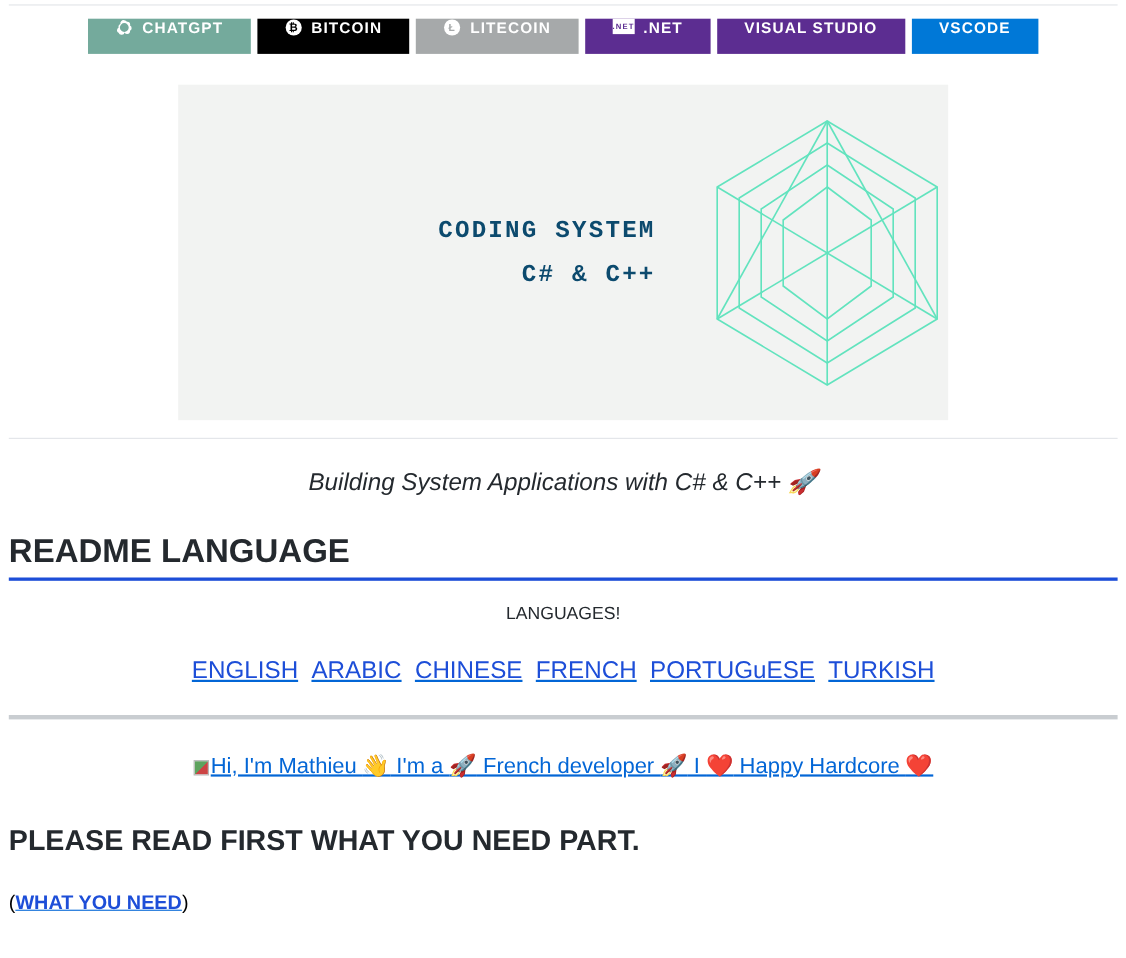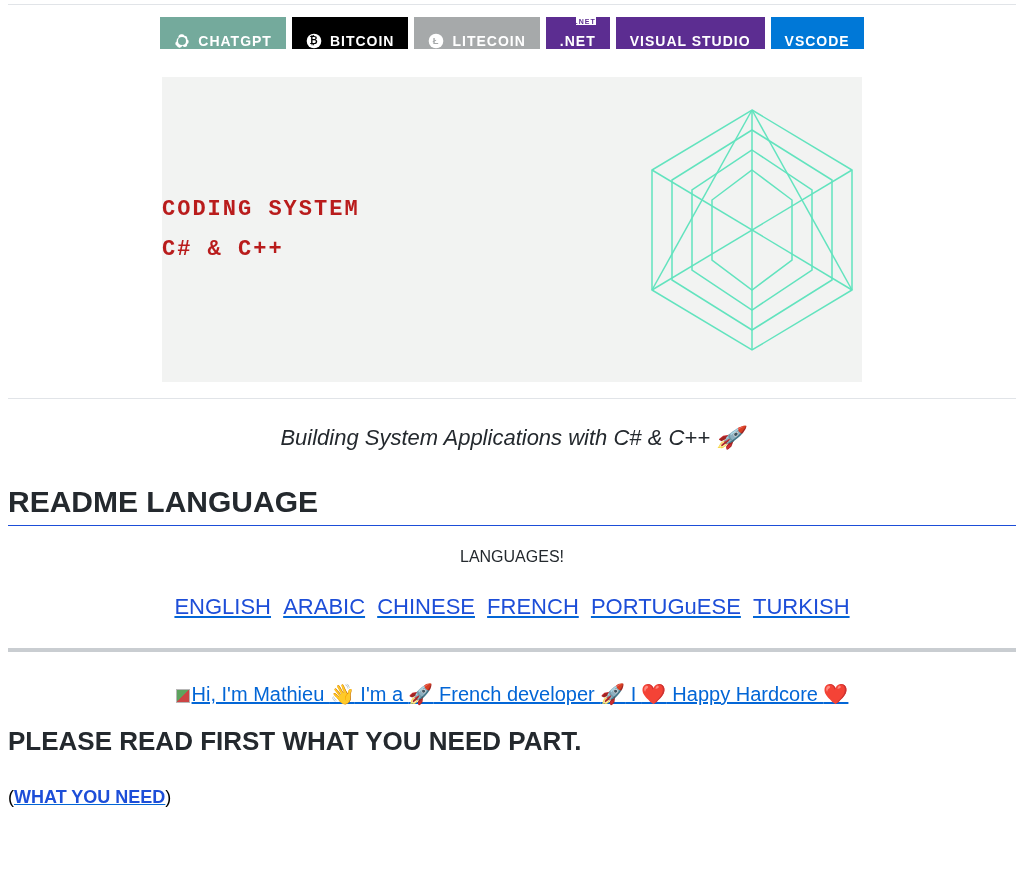--- a/index.html
+++ b/index.html
@@ -13,78 +13,78 @@
   }
   hr.top-rule { border: none; border-top: 1px solid #e1e4e8; margin: 4px 0 12px 0; }
   .badge-row {
     display: flex;
     justify-content: center;
     gap: 6px;
     margin-bottom: 28px;
   }
   .badge {
     display: inline-flex;
-    align-items: flex-end;
+    align-items: flex-start;
     gap: 8px;
     height: 32px;
-    padding: 0 14px;
+    padding: 0 25px;
     font-size: 14px;
     font-weight: 700;
     letter-spacing: 1px;
     color: #fff;
     cursor: pointer;
     font-family: Verdana, Geneva, sans-serif;
   }
   .badge .ico { width:16px; height:16px; display:flex; align-items:center; justify-content:center; }
   .b-chatgpt  { background:#74AA9C; }
   .b-bitcoin  { background:#000000; }
   .b-ethereum { background:#3C3C3D; }
   .b-litecoin { background:#A6A9AA; }
-  .b-dotnet   { background:#5C2D91;flex-direction:column; }
+  .b-dotnet   { background:#5C2D91; }
   .b-vstudio  { background:#5C2D91; }
   .b-vscode   { background:#0078D7; }
 
   .banner-wrap { display:flex; justify-content:center; }
   .banner {
     width: 700px;
     height: 305px;
     background: #f2f3f2;
     position: relative;
     overflow: hidden;
     display:flex;
     align-items:center;
   }
   .banner-text {
-    color:#b91c1c;
+    color:#0c4a6e;
     font-family: "Courier New", monospace;
     font-weight: 700;
     letter-spacing: 2px;
     font-size: 22px;
     line-height: 1.8;
-    text-align:left;
+    text-align:right;
     flex: 0 0 62%;
     filter: blur(0.2px);
   }
   .banner svg { position:absolute; right:-40px; top:50%; transform:translateY(-50%); }
 
   hr.section-rule { border:none; border-top:1px solid #e1e4e8; margin: 16px 0; }
 
   .subtitle {
     text-align:center;
     font-style: italic;
     font-size: 22px;
     margin: 26px 0 34px 0;
   }
 
   h1.section {
     font-size: 30px;
     font-weight: 600;
     margin: 18px 0 4px 0;
     padding-bottom: 6px;
-    border-bottom: 1px solid #1d4ed8;
+    border-bottom: 3px solid #1d4ed8;
   }
 
   .languages-label {
     text-align:center;
     font-size:16px;
     margin: 22px 0 28px 0;
   }
   .lang-links {
     text-align:center;
     font-size: 22px;
@@ -106,21 +106,21 @@
     border:1px solid #b7b7b7;
     background: linear-gradient(135deg,#5ea35e 50%, #c44 50%);
     vertical-align: middle;
     margin-right:2px;
   }
   .intro .link { text-decoration: underline; color:#0366d6; }
 
   h2.read-first {
     font-size: 26px;
     font-weight: 650;
-    margin: 20px 0 30px 0;
+    margin: 40px 0 30px 0;
   }
   .wyn { font-size:18px; }
   .wyn .paren { color:#000; }
   .wyn a { font-weight:700; }
 
   
   .ico svg { width:16px; height:16px; display:block; }
 </style>
 </head>
 <body>

